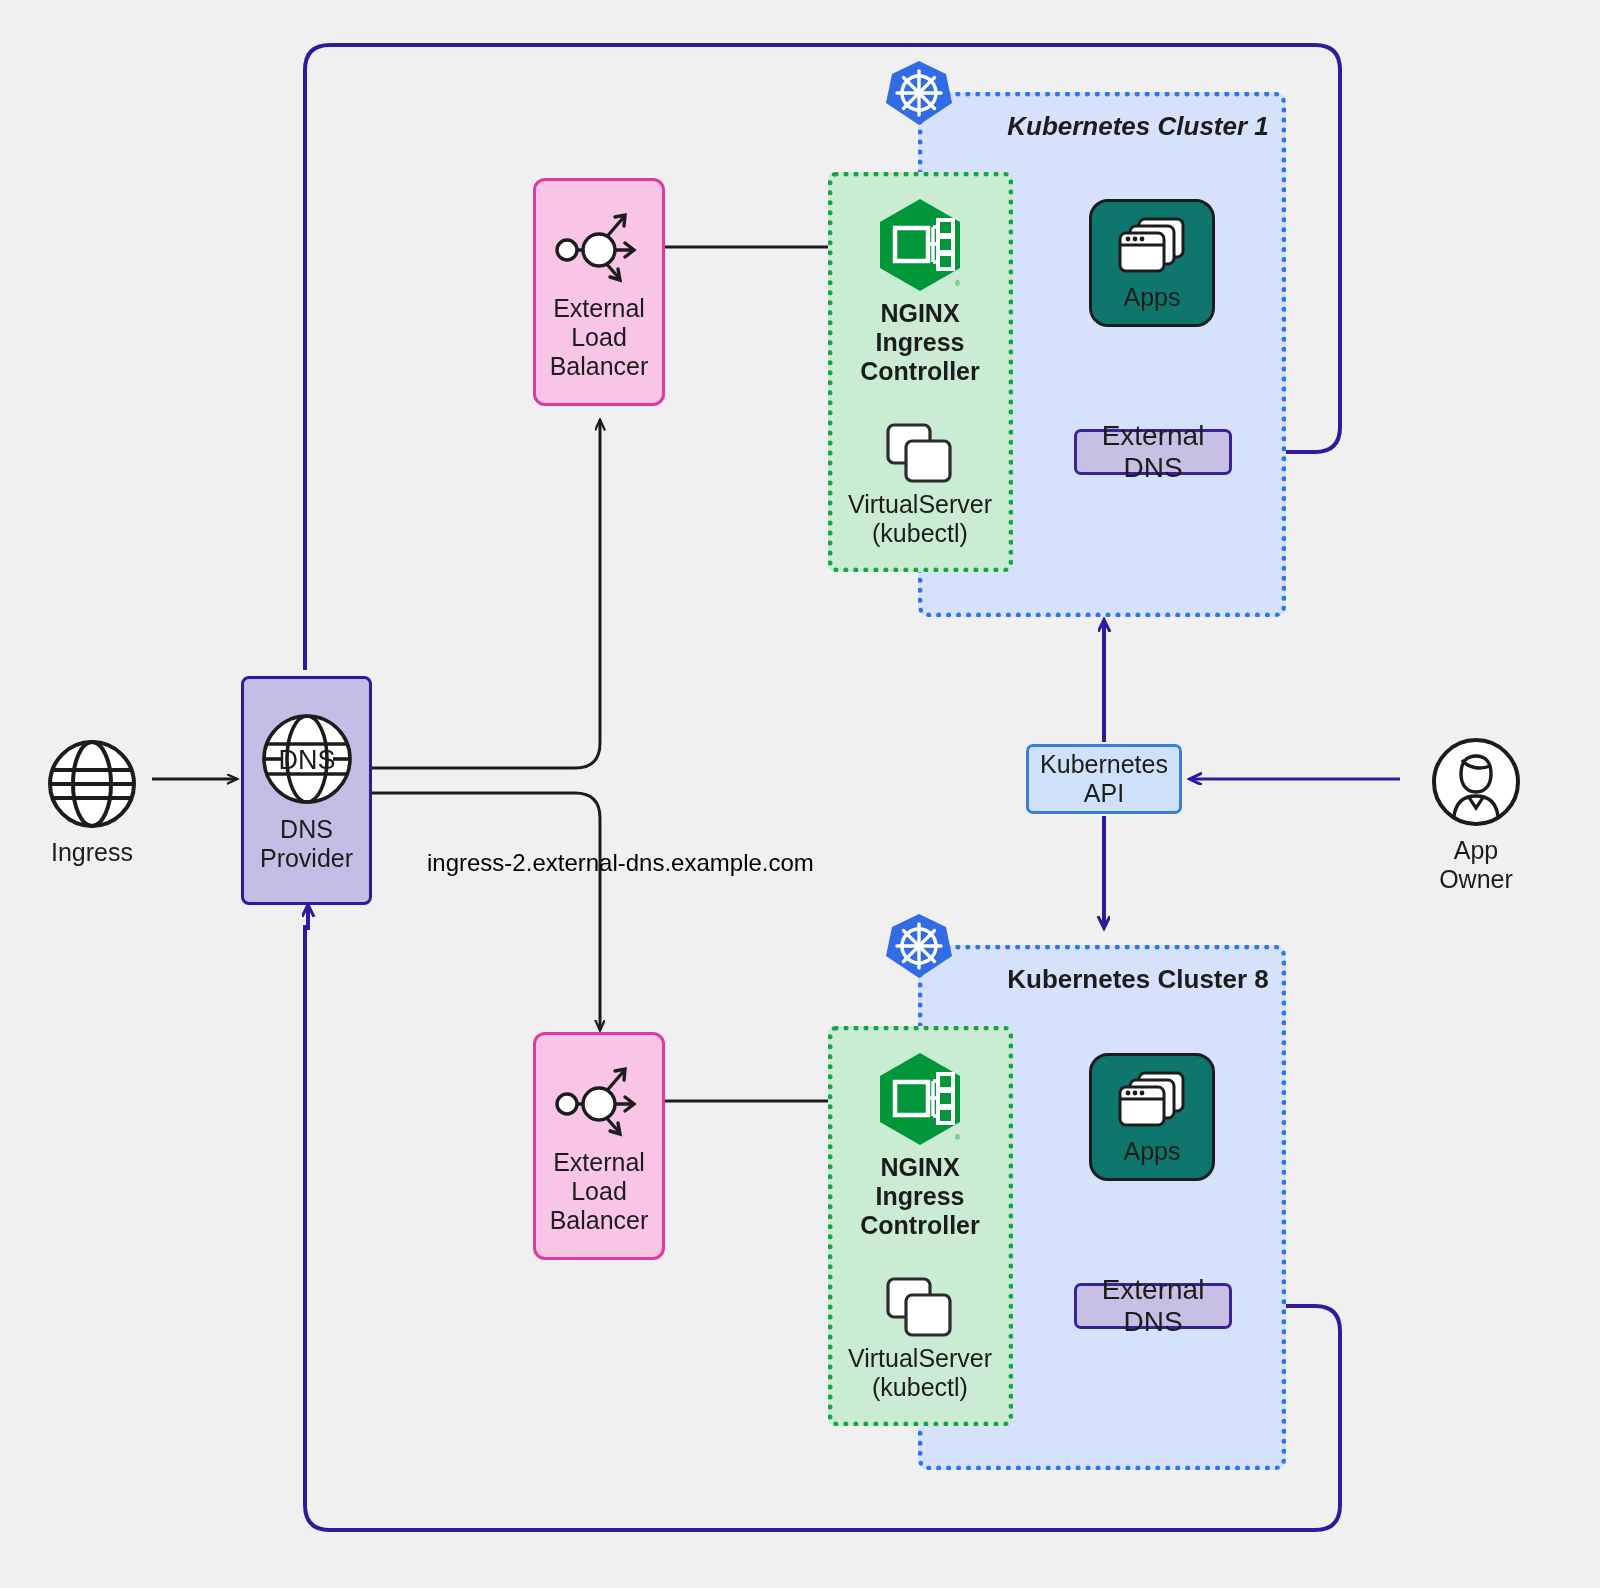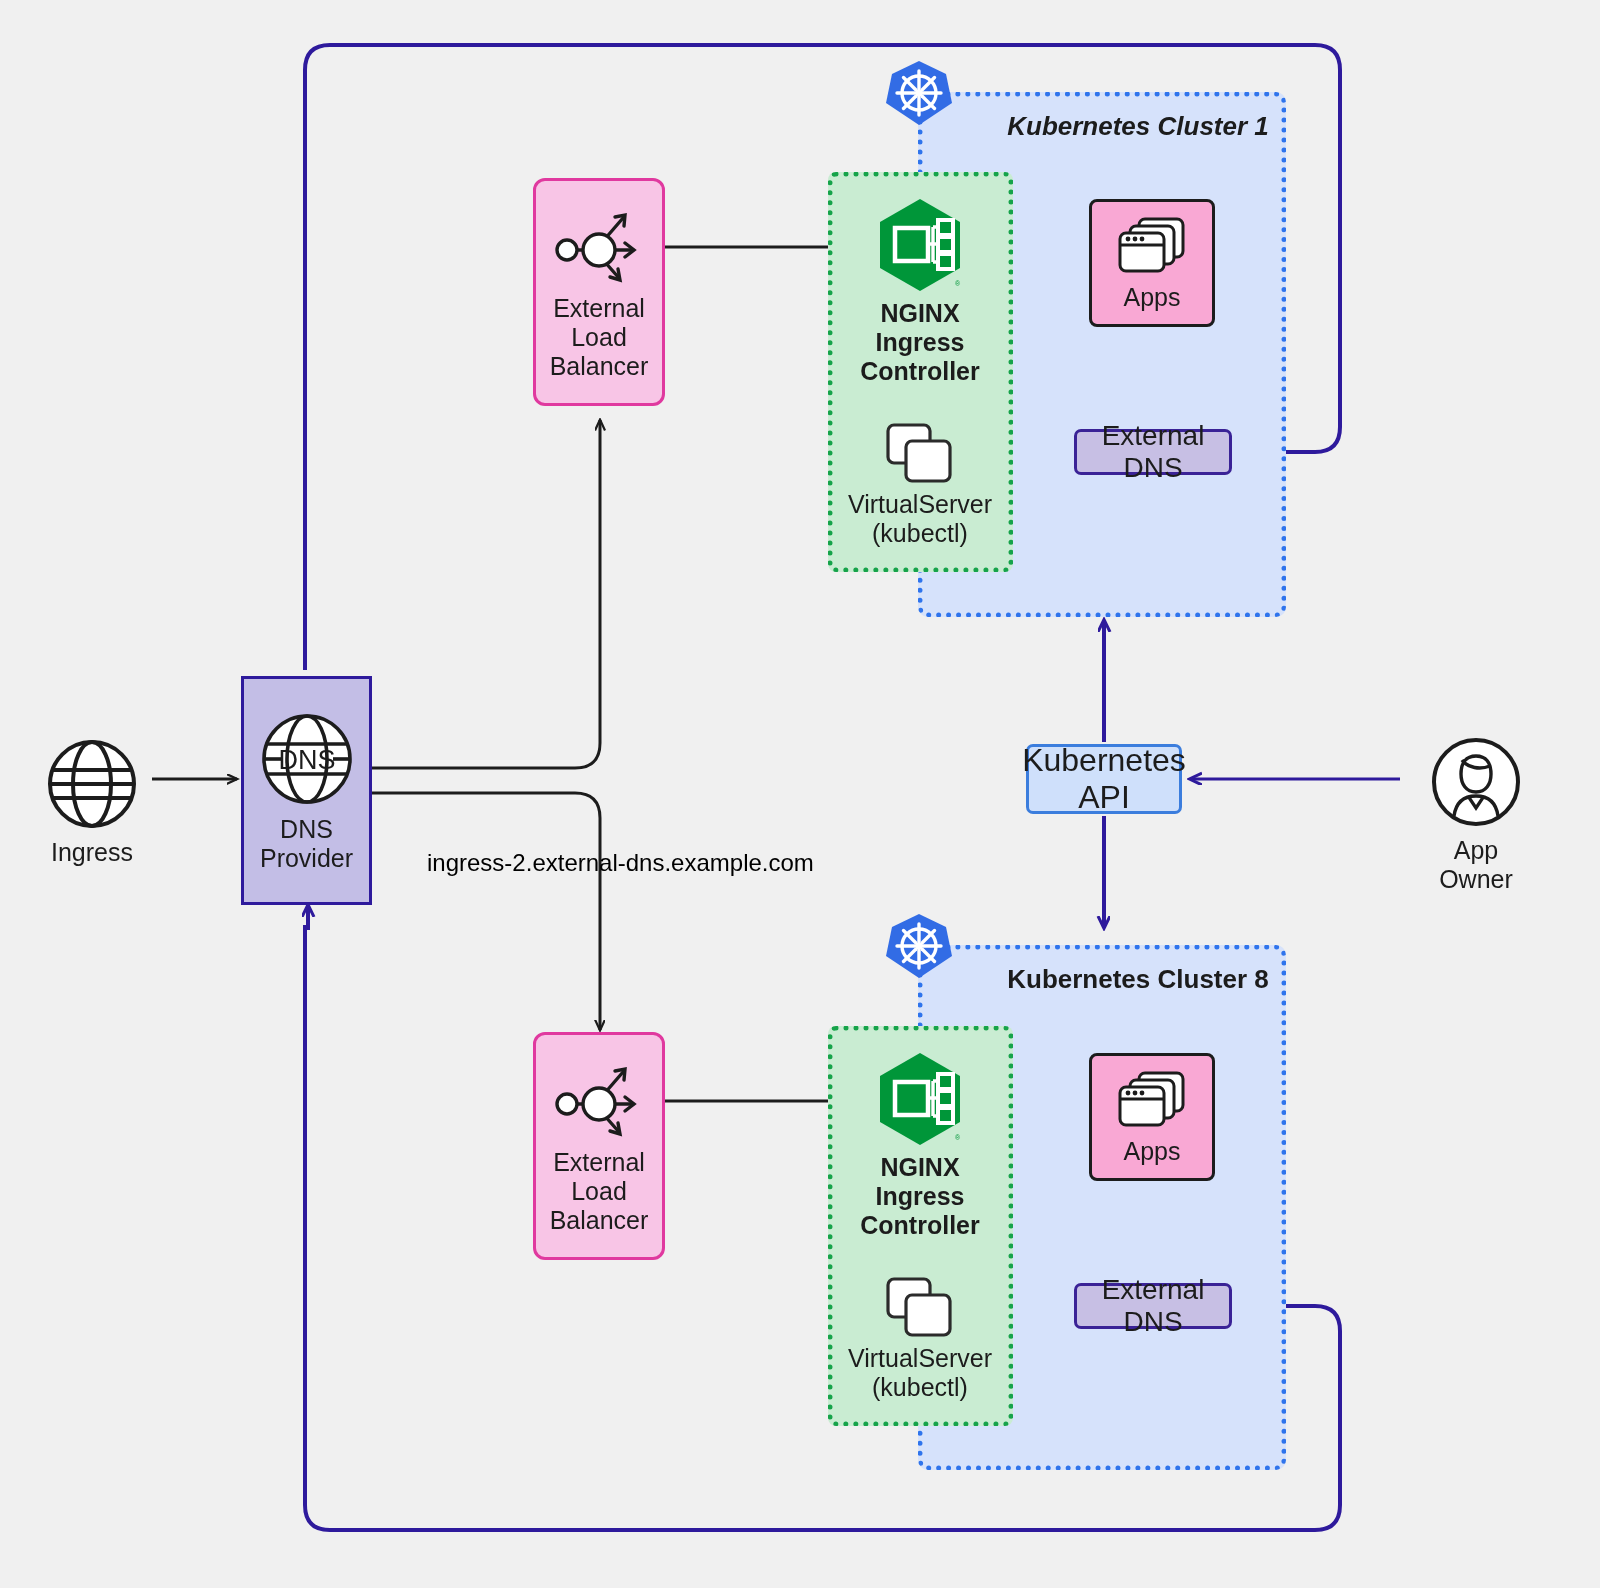--- a/index.html
+++ b/index.html
@@ -14,25 +14,25 @@
   
   .cluster{position:absolute;box-sizing:border-box;background:#d6e2fb;
            border:5px dotted #2f74ec;border-radius:10px;}
   .cluster-title{position:absolute;width:100%;text-align:center;top:14px;left:0;
                  font-size:26px;font-weight:700;color:#1c1c1c;}
   .nsbox{position:absolute;box-sizing:border-box;background:#c9ecd2;
          border:5px dotted #16a34a;border-radius:8px;}
 
   
   .lbbox{background:#f8c5e6;border:3px solid #e0399f;border-radius:12px;}
-  .dnsbox{background:#c3bee6;border:3px solid #2e1a9c;border-radius:0;}
+  .dnsbox{background:#c3bee6;border:3px solid #2e1a9c;border-radius:8px;}
   .extdns{background:#c7bfe4;border:3px solid #3a2296;border-radius:7px;
           font-size:28px;font-weight:400;color:#1c1c1c;}
   .apibox{background:#cfe0fb;border:3px solid #3b7ddd;border-radius:7px;}
-  .appsbox{background:#f9a8d4;border:3px solid #1c1c1c;border-radius:8px;}
+  .appsbox{background:#0f766e;border:3px solid #1c1c1c;border-radius:19px;}
 
   .ic{display:block;}
   .cap{margin-top:6px;}
 </style>
 </head>
 <body>
 
 <div id="stage">
 
   <svg id="wires" viewBox="0 0 1600 1588" xmlns="http://www.w3.org/2000/svg">
@@ -266,21 +266,21 @@
       <line x1="76" y1="50" x2="93" y2="50" stroke="#1c1c1c" stroke-width="3.6"></line>
       <text x="50" y="60" text-anchor="middle" font-size="27" font-family="'Liberation Sans',sans-serif" fill="#1c1c1c">DNS</text>
     </svg>
     <div class="lbl cap" style="font-size:25px;">DNS
 Provider</div>
   </div>
 
   <div style="position:absolute;left:427px;top:849px;font-size:24px;color:#000000;white-space:nowrap;">ingress-2.external-dns.example.com</div>
 
   <div class="node apibox" style="left:1026px;top:744px;width:156px;height:70px;">
-    <div class="lbl" style="font-size:32px;">Kubernetes
+    <div class="lbl" style="font-size:25px;">Kubernetes
 API</div>
   </div>
 
   <div class="node" style="left:1412px;top:726px;width:128px;height:176px;">
     <svg class="ic" width="96" height="96" viewBox="0 0 96 96">
       <circle cx="48" cy="48" r="42" fill="#ffffff" stroke="#1c1c1c" stroke-width="4"></circle>
       <path d="M48,22 C58,22 63,29 63,40 C63,50 58,58 48,58 C38,58 33,50 33,40 C33,29 38,22 48,22 Z" fill="#ffffff" stroke="#1c1c1c" stroke-width="3.4"></path>
       <path d="M34,26 C40,34 52,36 62,32" fill="none" stroke="#1c1c1c" stroke-width="3.4"></path>
       <path d="M26,82 C28,68 36,62 48,62 C60,62 68,68 70,82" fill="#ffffff" stroke="#1c1c1c" stroke-width="3.4"></path>
       <path d="M40,62 L48,74 L56,62" fill="none" stroke="#1c1c1c" stroke-width="3.2"></path>

